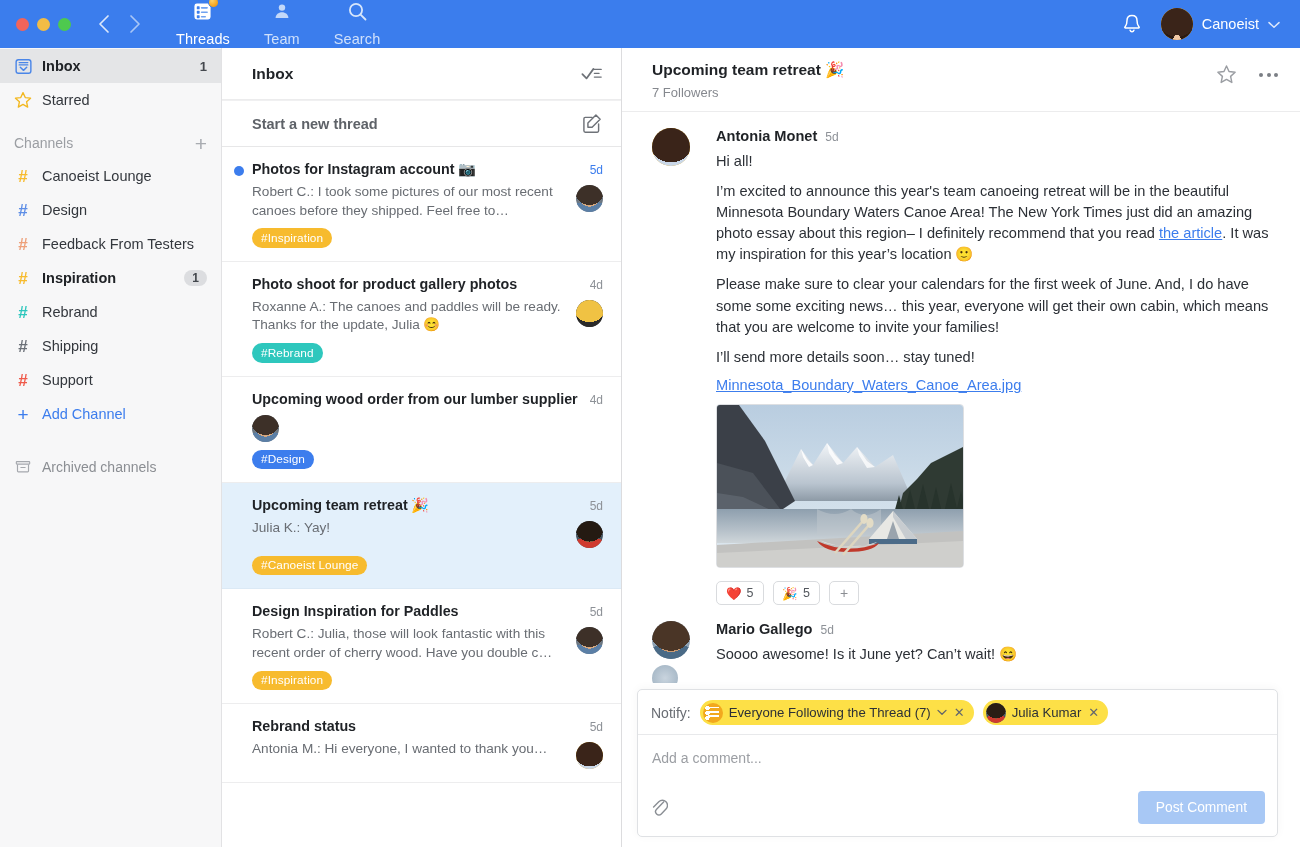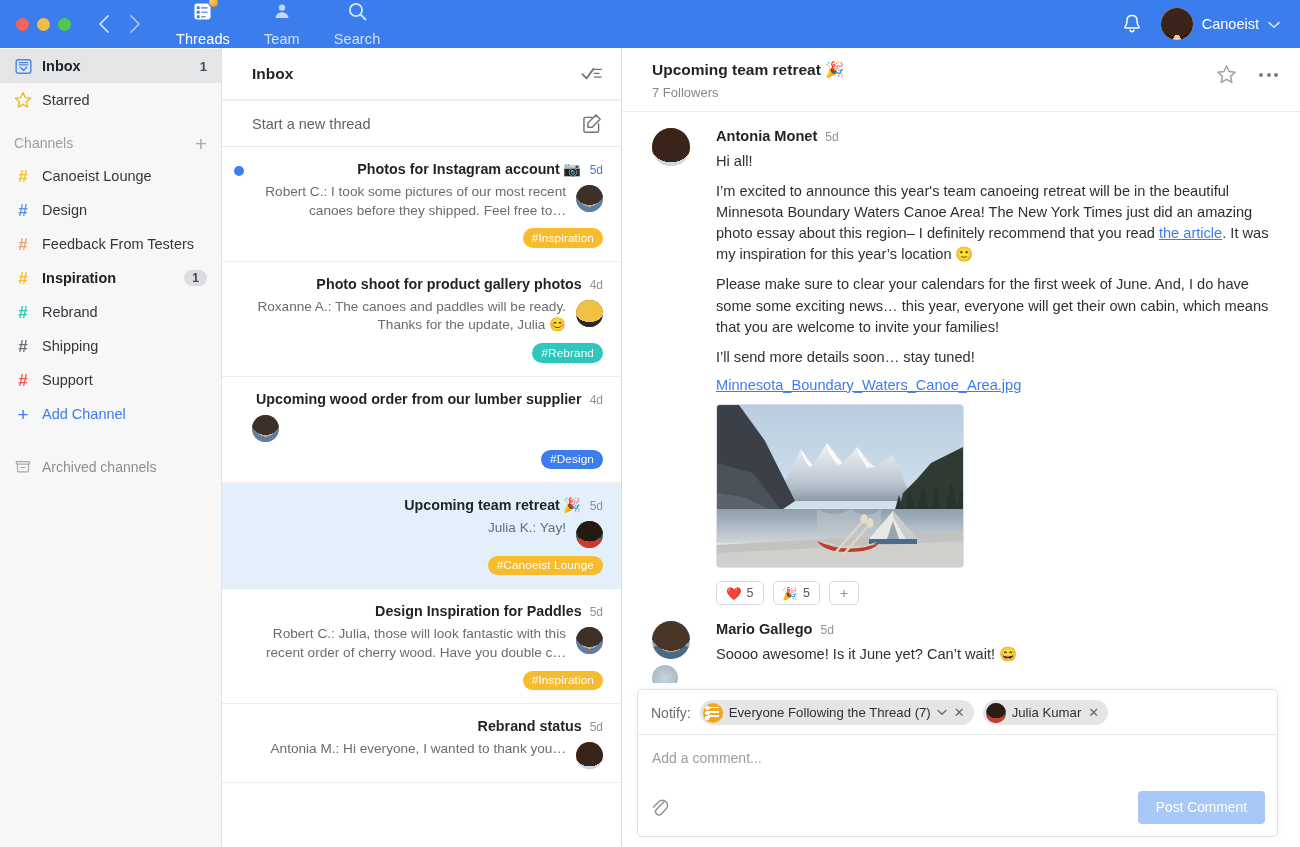--- a/index.html
+++ b/index.html
@@ -105,26 +105,26 @@
     border-bottom: 1px solid #ececed; flex: none;
   }
   .tl-title { font-size: 15.5px; font-weight: bold; color: #212428; flex: 1; }
   .tl-ico-btn { cursor: pointer; display: flex; align-items: center; justify-content: center; }
 
   .newthread {
     height: 47px; display: flex; align-items: center; padding: 0 18px 0 30px;
     border-bottom: 1px solid #e7e7e8; border-top: 1px solid #f0f0f1; flex: none; cursor: pointer;
     background: #fff;
   }
-  .newthread-label { flex: 1; font-size: 14.5px; color: #5e6268; }
+  .newthread-label { flex: 1; font-size: 14.5px; color: #5e6268; font-weight: bold; }
 
   .tl-scroll { flex: 1; overflow: hidden; }
   .thread-item {
     padding: 14px 18px 13px 30px; border-bottom: 1px solid #ededee;
-    cursor: pointer; position: relative; background: #fff; text-align: right;
+    cursor: pointer; position: relative; background: #fff;
   }
   .thread-item.active { background: #e3f0fb; border-bottom-color: #dbe9f5; }
   .ti-row1 { display: flex; align-items: baseline; gap: 8px; }
   .ti-title { font-size: 14.3px; font-weight: bold; color: #1f2226; flex: 1; line-height: 1.25; }
   .ti-time { font-size: 12px; color: #8d9197; flex: none; }
   .thread-item.unread .ti-time { color: #3c7ded; }
   .ti-row2 { display: flex; gap: 10px; margin-top: 4px; align-items: flex-start; }
   .ti-preview {
     flex: 1; font-size: 13.6px; color: #696d73; line-height: 1.38;
     max-height: 38px; overflow: hidden;
@@ -180,21 +180,21 @@
 
   
   .composer {
     position: absolute; left: 15px; right: 22px; bottom: 10px;
     background: #fff; border: 1px solid #dfe1e4; border-radius: 5px;
     box-shadow: 0 -1px 10px rgba(0,0,0,.04);
   }
   .notify-row { display: flex; align-items: center; gap: 9px; padding: 10px 13px 9px; border-bottom: 1px solid #e8e9eb; flex-wrap: wrap;}
   .notify-label { font-size: 14px; color: #696d73; }
   .chip {
-    display: flex; align-items: center; gap: 6px; background: #e5e5e5;
+    display: flex; align-items: center; gap: 6px; background: #fde047;
     border-radius: 13px; height: 25px; padding: 0 9px 0 3px; font-size: 13.2px; color: #2c3036;
   }
   .chip-av { width: 20px; height: 20px; border-radius: 50%; flex: none; overflow: hidden; position: relative; }
   .chip-x { color: #63676d; font-size: 13px; cursor: pointer; margin-left: 1px; }
   .chip-caret { color: #63676d; font-size: 10px; }
   .comment-area { padding: 14px 14px 16px; }
   .comment-placeholder { font-size: 14px; color: #9b9ea3; }
   .composer-foot { display: flex; align-items: center; padding: 8px 12px 12px; }
   .clip { cursor: pointer; }
   .post-btn {

